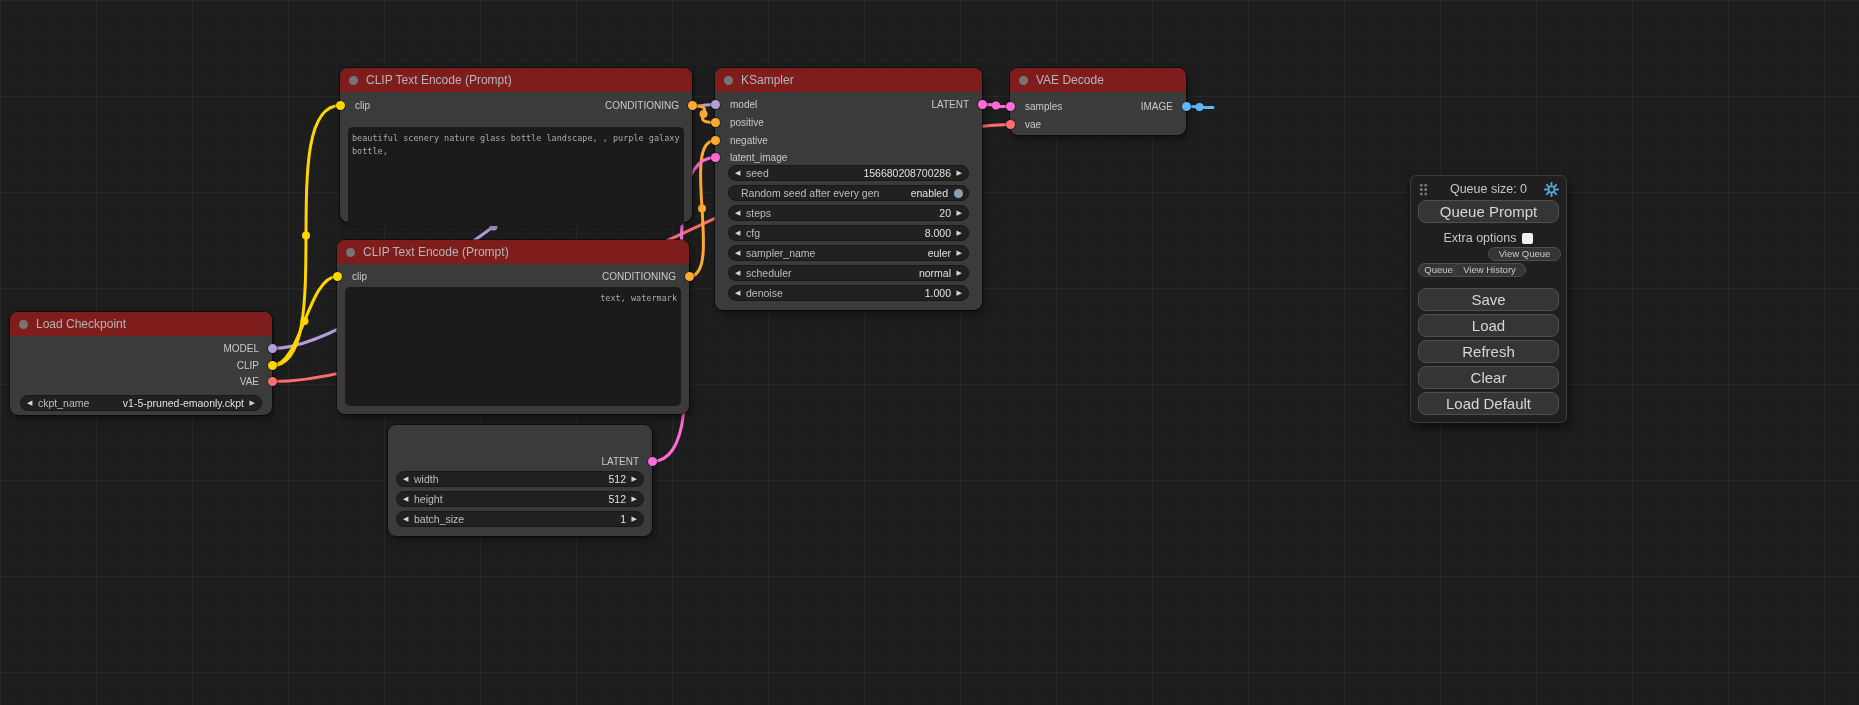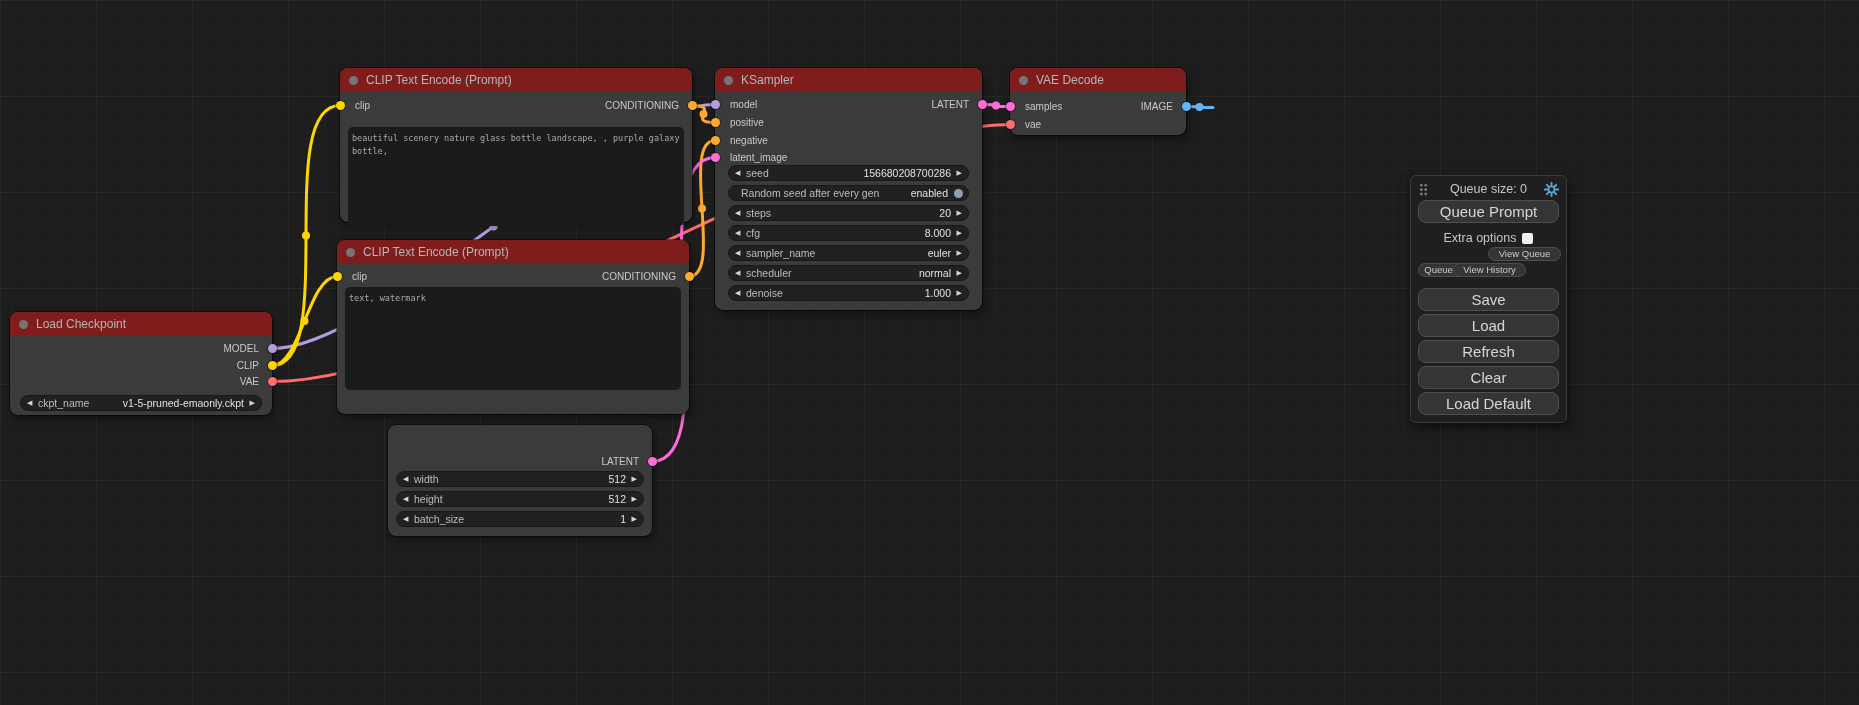--- a/index.html
+++ b/index.html
@@ -124,21 +124,21 @@
 
   <div class="node" style="left:337px; top:240px; width:352px; height:174px;">
     <div class="titlebar">
       <span class="tdot"></span>
       <span class="ttext">CLIP Text Encode (Prompt)</span>
     </div>
     <div class="slot in" style="top:29px">clip</div>
     <div class="slot out" style="top:29px">CONDITIONING</div>
     <span class="port in" style="top:32px; background:#FFD500"></span>
     <span class="port out" style="top:32px; background:#FFA931"></span>
-    <div class="prompt-box" style="left:8px; right:8px; top:47px; height:103px;">text, watermark</div>
+    <div class="prompt-box" style="left:8px; right:8px; top:47px; height:119px;text-align:right;">text, watermark</div>
   </div>
 
   <div class="node" style="left:388px; top:425px; width:264px; height:111px;">
     <div class="slot out" style="top:29px">LATENT</div>
     <span class="port out" style="top:32px; background:#FF6CD9"></span>
     <div class="widget" style="top:46px; left:8px; right:8px;">
       <span class="arr l">◀</span>
       <span class="wname">width</span>
       <span class="wval">512</span>
       <span class="arr r">▶</span>

